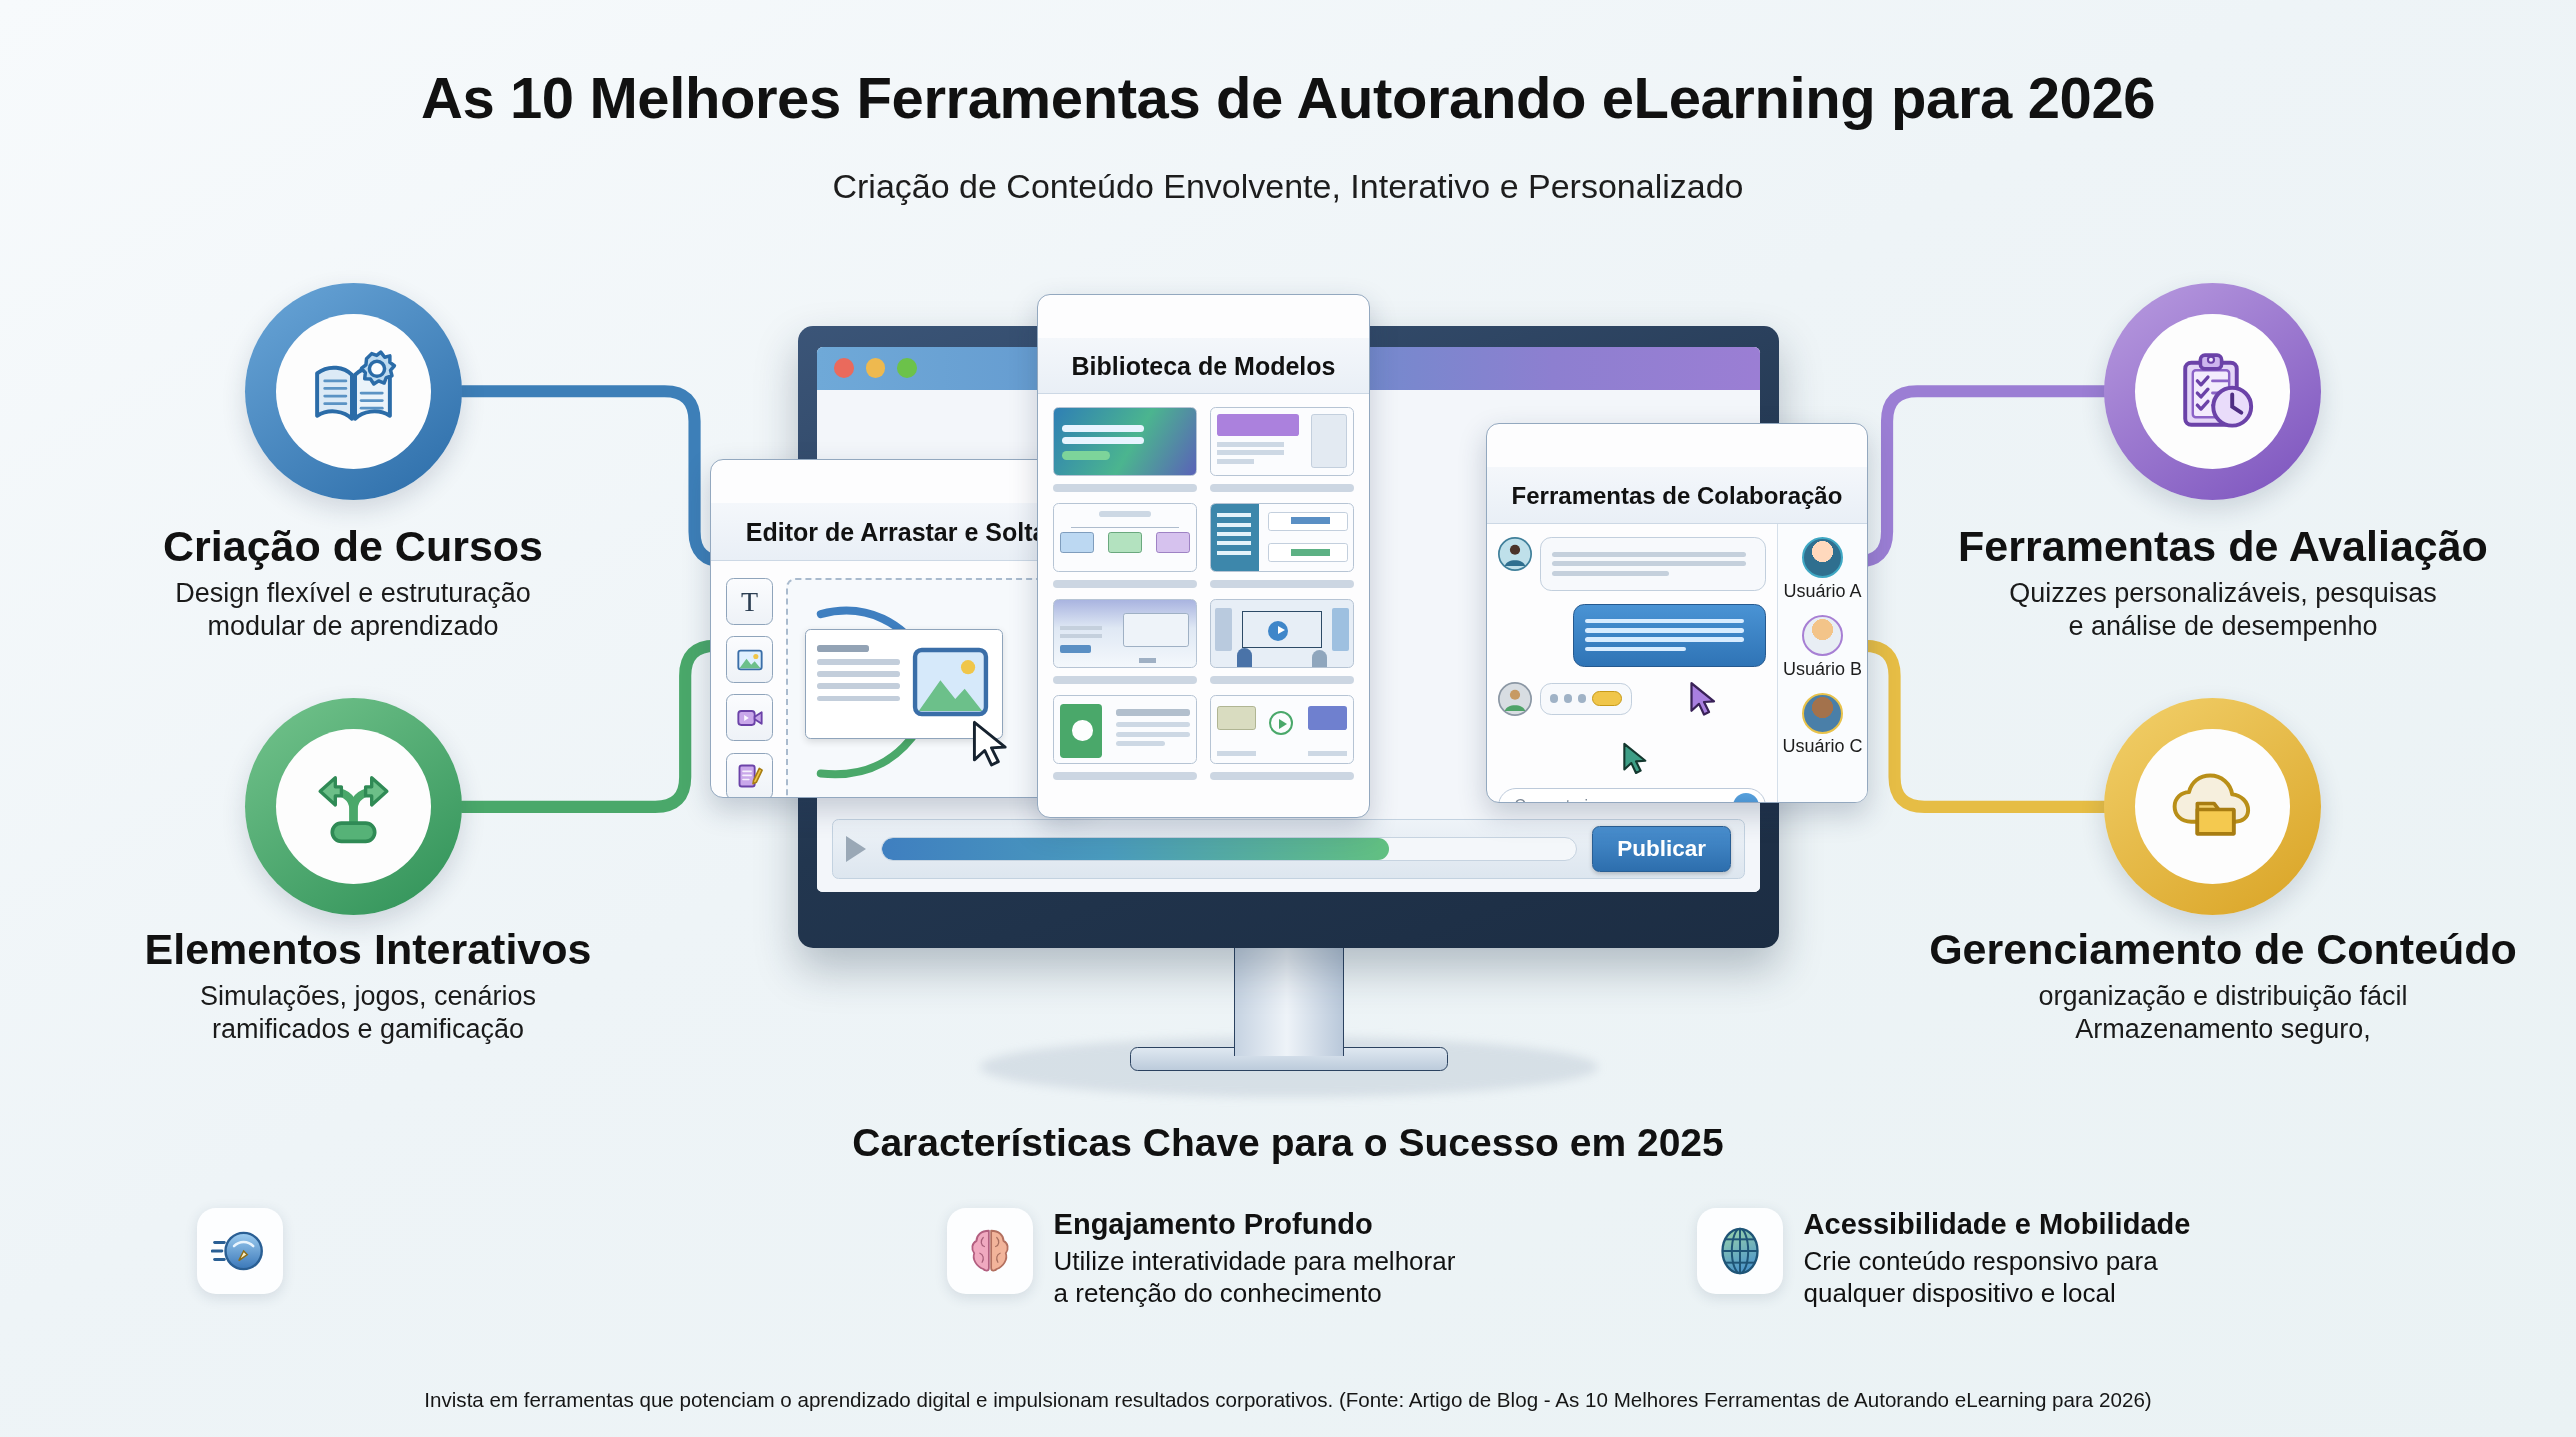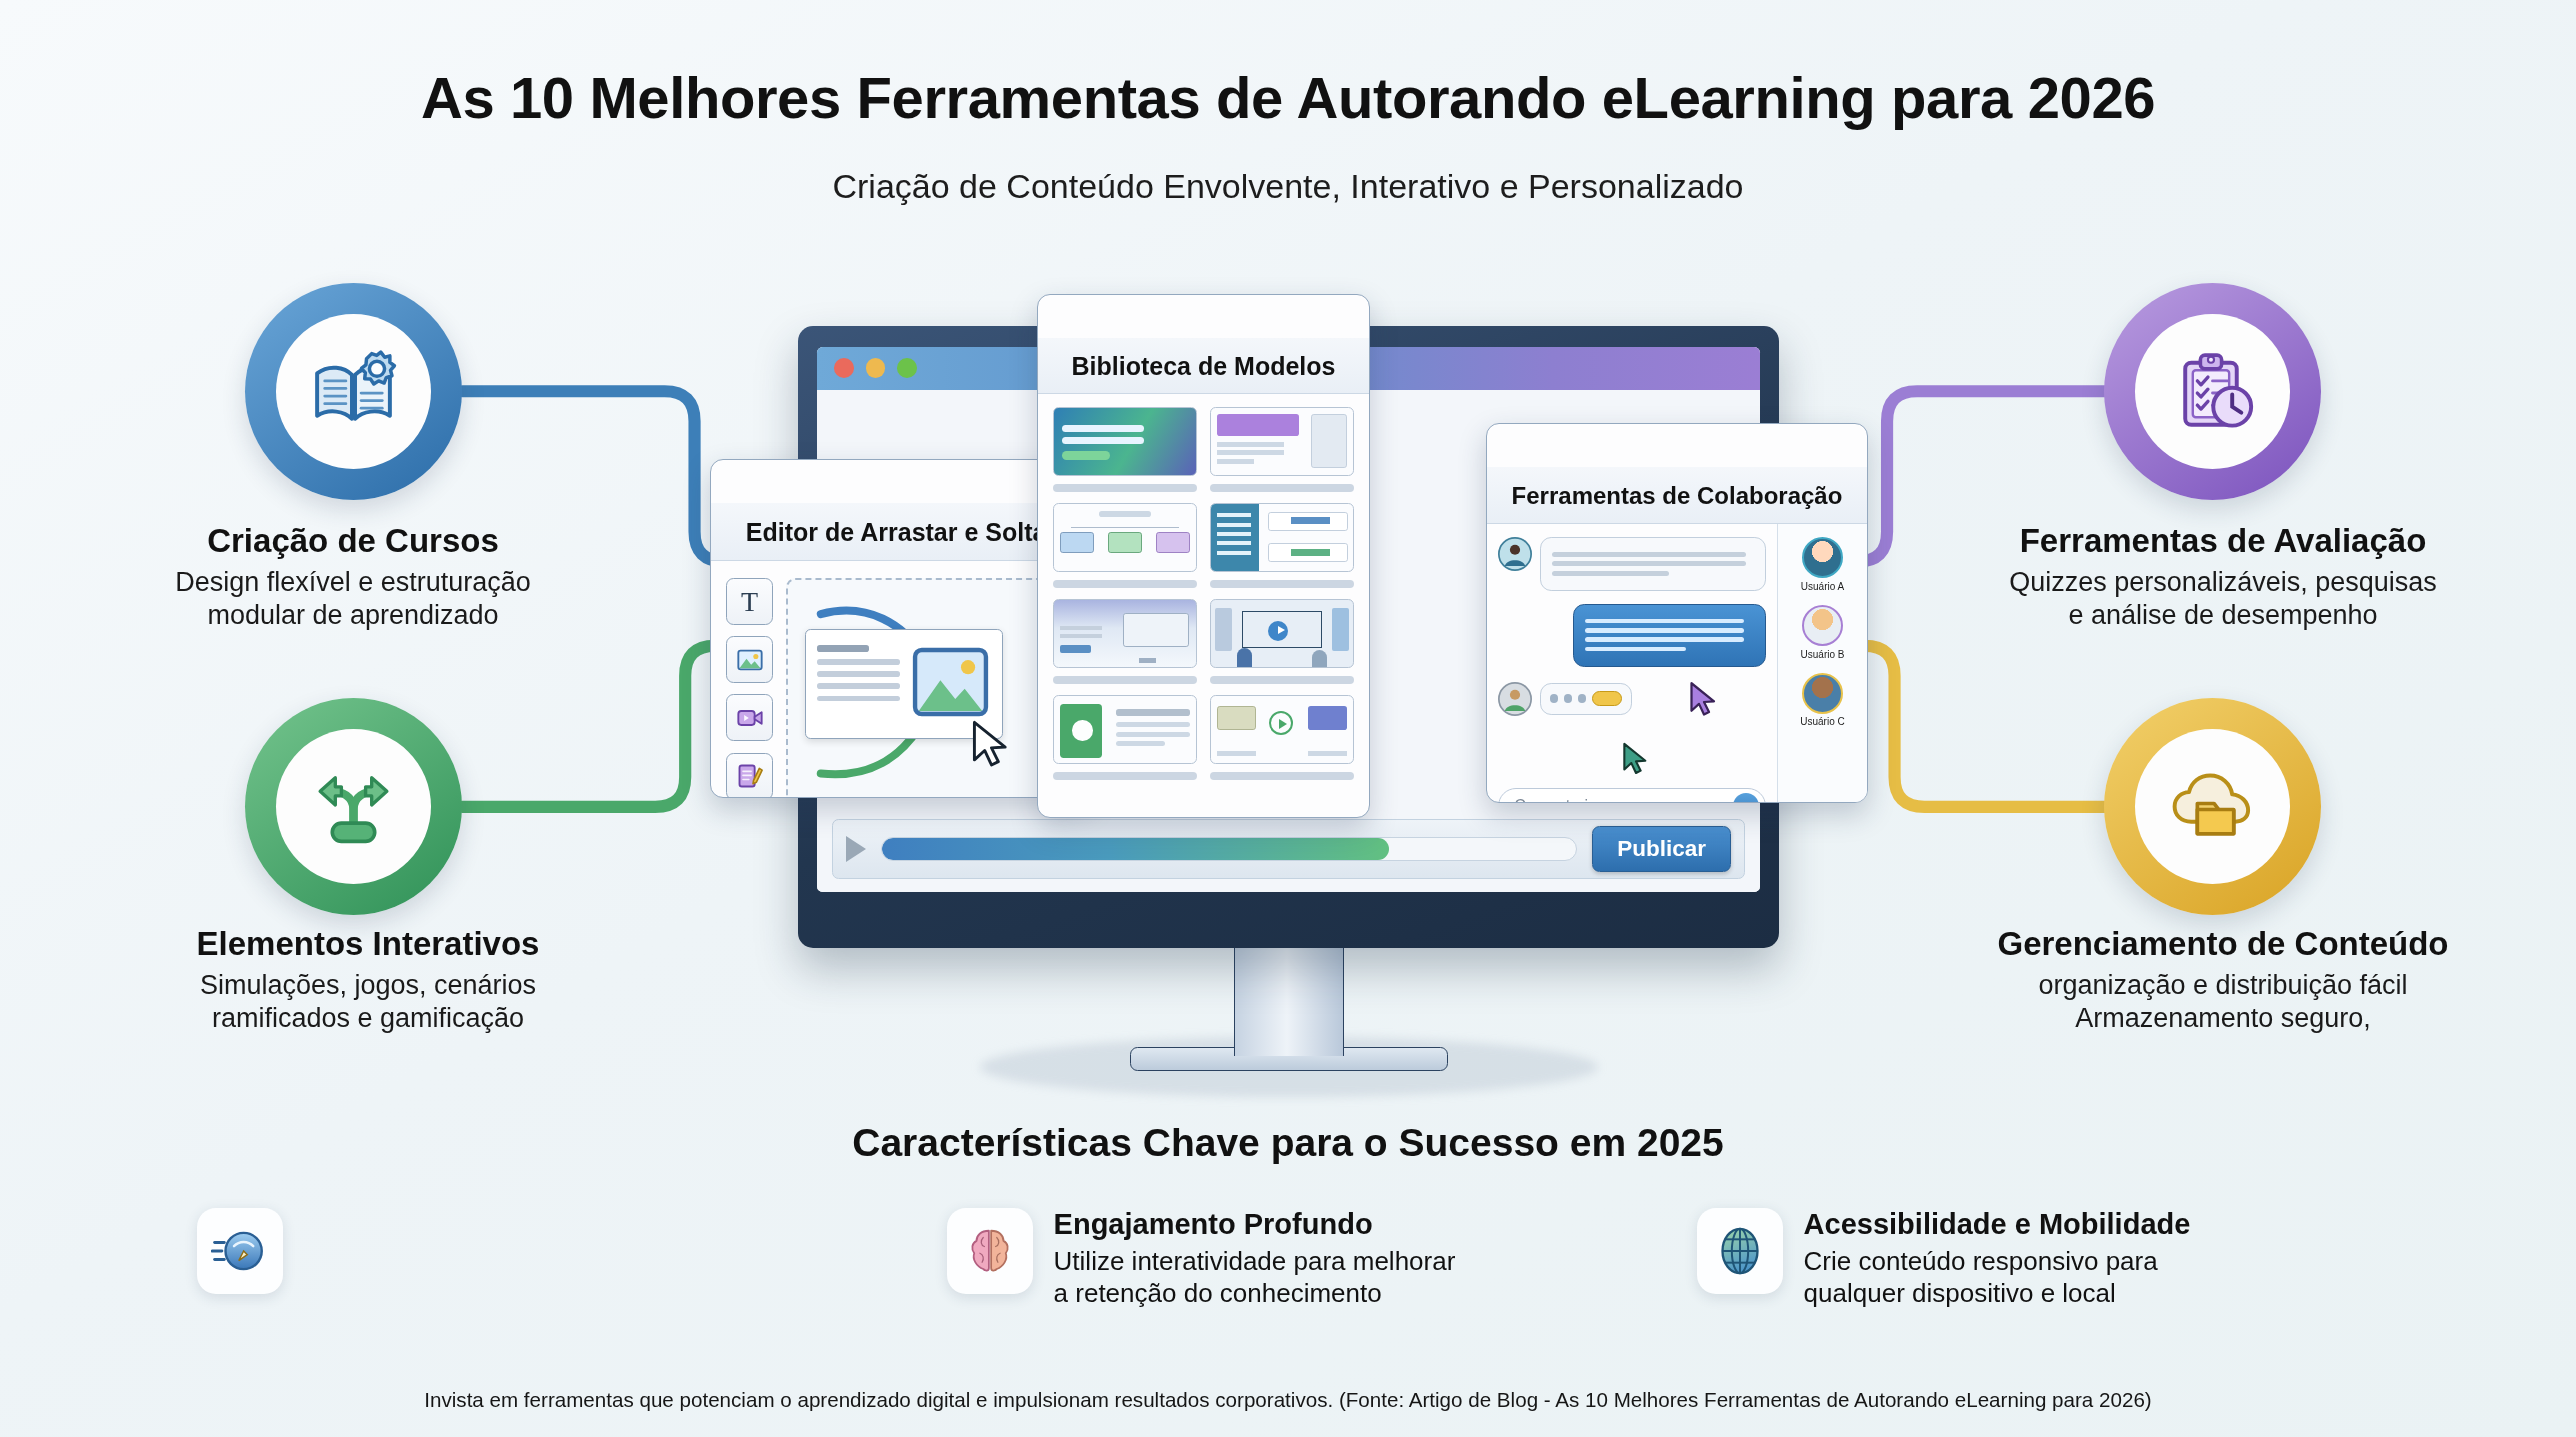--- a/index.html
+++ b/index.html
@@ -36,21 +36,21 @@
   }
   .badge .inner {
     width: 155px; height: 155px; border-radius: 50%; background: #fdfdfd;
     display: flex; align-items: center; justify-content: center;
   }
   .badge.blue   { background: linear-gradient(145deg,#6aa6d8,#2b6ca8); }
   .badge.green  { background: linear-gradient(145deg,#74c48d,#2f9157); }
   .badge.purple { background: linear-gradient(145deg,#b99ce0,#7b52bd); }
   .badge.gold   { background: linear-gradient(145deg,#f2d06b,#d9a324); }
 
-  .node-title { font-size: 33px; font-weight: bold; white-space: nowrap; }
+  .node-title { font-size: 43px; font-weight: bold; white-space: nowrap; }
   .node-desc  { font-size: 27px; line-height: 1.24; color: #1a1a1a; margin-top: 5.6px; }
   .txt-left  { position: absolute; text-align: center; }
   .txt-right { position: absolute; text-align: center; }
 
   
   #monitor { position: absolute; left: 798px; top: 326px; width: 981px; height: 622px; }
   #bezel {
     position: absolute; inset: 0; border-radius: 15px;
     background: linear-gradient(160deg,#3b5578,#22364f 55%,#1c2d43);
     padding: 20.6px 19px 56px 19px;
@@ -164,21 +164,21 @@
   #card-collab .card-hd { font-size: 24px; padding: 15px 0 13px; }
   #collab-body { display: flex; height: 309px; }
   #chat-col { flex: 1; position: relative; padding: 13px 11.2px; }
   #users-col {
     width: 90px; border-left: 0.9px solid #d5dfea; background: #fafcfe;
     display: flex; flex-direction: column; align-items: center;
     padding-top: 13px; gap: 13px;
   }
   .user { text-align: center; }
   .user .av { width: 41px; height: 41px; border-radius: 50%; margin: 0 auto; }
-  .user .nm { font-size: 10px; color: #1d1d1d; margin-top: 2.8px; white-space: nowrap; }
+  .user .nm { font-size: 18px; color: #1d1d1d; margin-top: 2.8px; white-space: nowrap; }
   .bubble { border-radius: 11.2px; padding: 9.4px 11.2px; position: relative; }
   .bubble.in  { background: #f7f9fc; border: 1.4px solid #c2cfdd; }
   .bubble.out { background: linear-gradient(180deg,#4a93d4,#2f74b6); border: 1.4px solid #25598f; }
   .bubble i { display: block; height: 4.7px; border-radius: 2.8px; margin: 4.7px 0; }
   .bubble.in i  { background: #c5d0dc; }
   .bubble.out i { background: #d8ecff; }
   #comment-row {
     position: absolute; left: 11.2px; right: 11.2px; bottom: 9.4px; height: 36px;
     border: 1.4px solid #bdcada; border-radius: 18px; background: #fff;
     display: flex; align-items: center; padding: 0 5.6px 0 15px;

